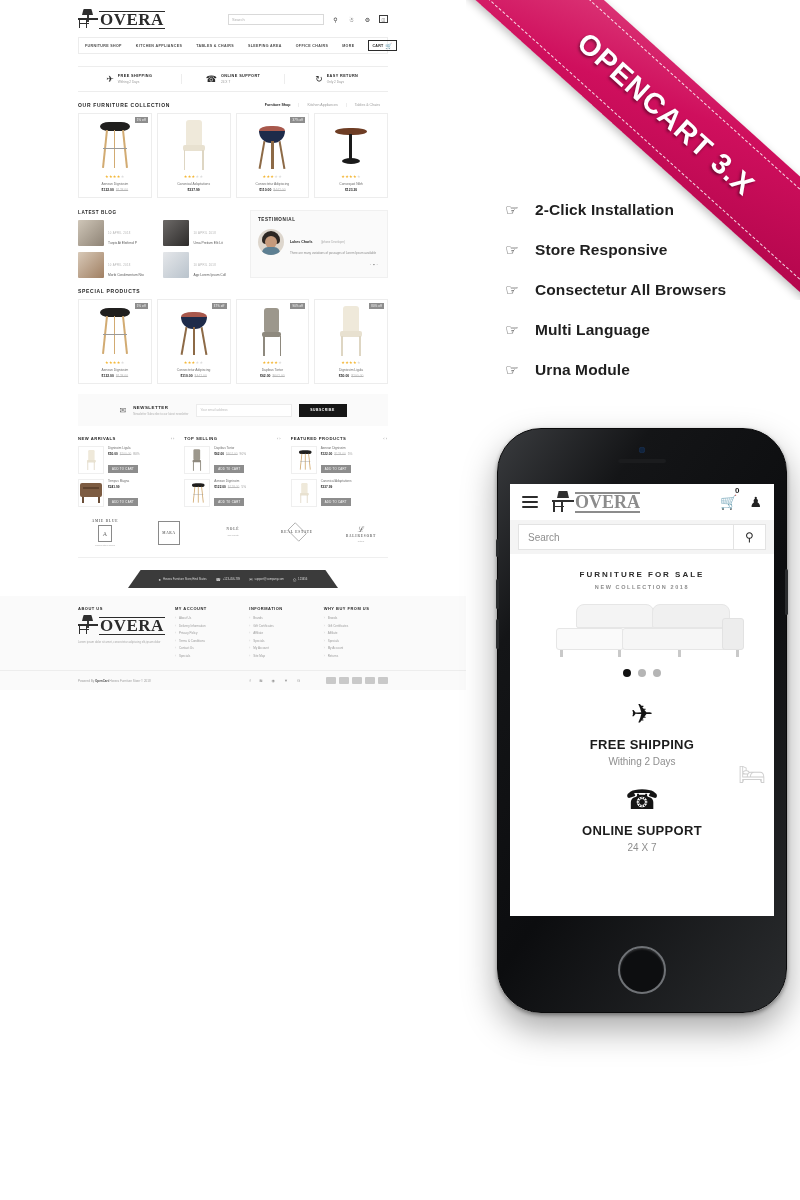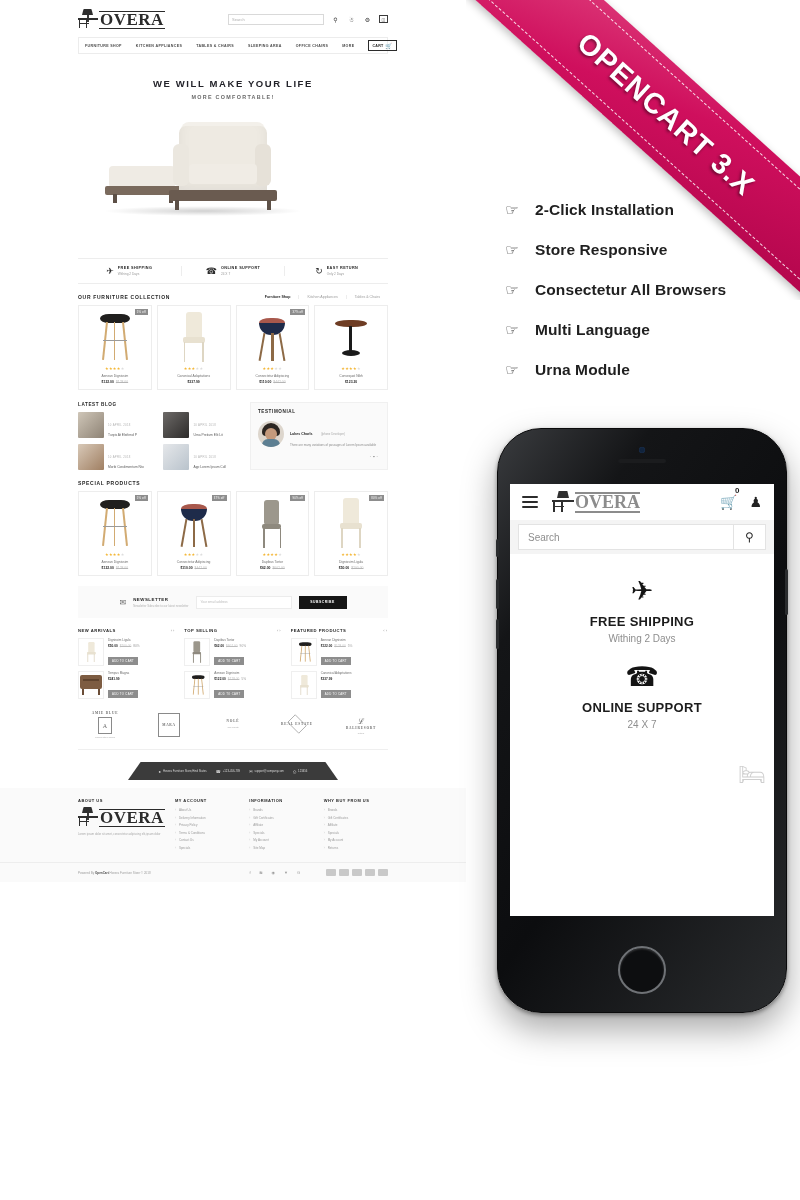--- a/index.html
+++ b/index.html
@@ -396,39 +396,20 @@
           <span class="nav-item">SLEEPING AREA</span>
           <span class="nav-item">OFFICE CHAIRS</span>
           <span class="nav-item">MORE</span>
           <span class="cart-btn">
             <span>CART</span>
             <span class="cic">🛒</span>
           </span>
         </div>
       </div>
 
-      <div class="hero">
-        <h1>WE WILL MAKE YOUR LIFE</h1>
-        <h2>MORE COMFORTABLE!</h2>
-        <div class="hero-img">
-          <i class="floor-shadow"></i>
-          <i class="otto"></i>
-            <i class="otto-base"></i>
-            <i class="otto-leg"></i>
-            <i class="otto-leg2"></i>
-          <i class="sofa-back"></i>
-            <i class="sofa-main"></i>
-            <i class="sofa-armL"></i>
-          <i class="sofa-armR"></i>
-            <i class="sofa-cush"></i>
-          <i class="sofa-base"></i>
-            <i class="sofa-legL"></i>
-            <i class="sofa-legR"></i>
-        </div>
-      </div>
 
       <div class="svc-strip">
         <div class="svc">
           <span class="sic">✈</span>
           <span class="stx">
             <b>FREE SHIPPING</b>
             <i>Withing 2 Days</i>
           </span>
         </div>
         <div class="svc">
@@ -953,20 +934,42 @@
         </span>
       </div>
 
       <div class="ph-search-wrap">
         <div class="ph-search">
           <span class="txt">Search</span>
           <span class="btn">⚲</span>
         </div>
       </div>
 
+      <div class="ph-hero">
+        <h3>FURNITURE FOR SALE</h3>
+        <h4>NEW COLLECTION 2018</h4>
+        <div class="ph-sofa">
+          <i class="back1"></i>
+            <i class="back2"></i>
+            <i class="seatL"></i>
+            <i class="seatR"></i>
+            <i class="armR"></i>
+          <span class="legs">
+              <i style="left:0"></i>
+              <i style="left:58px"></i>
+              <i style="left:118px"></i>
+              <i style="left:176px"></i>
+            </span>
+        </div>
+        <div class="ph-dots">
+          <i class="on"></i>
+          <i></i>
+          <i></i>
+        </div>
+      </div>
 
       <div class="ph-svc">
         <div class="blk">
           <div class="ic">✈</div>
           <div class="t">FREE SHIPPING</div>
           <div class="s">Withing 2 Days</div>
         </div>
         <div class="blk">
           <div class="ic">☎</div>
           <div class="t">ONLINE SUPPORT</div>

